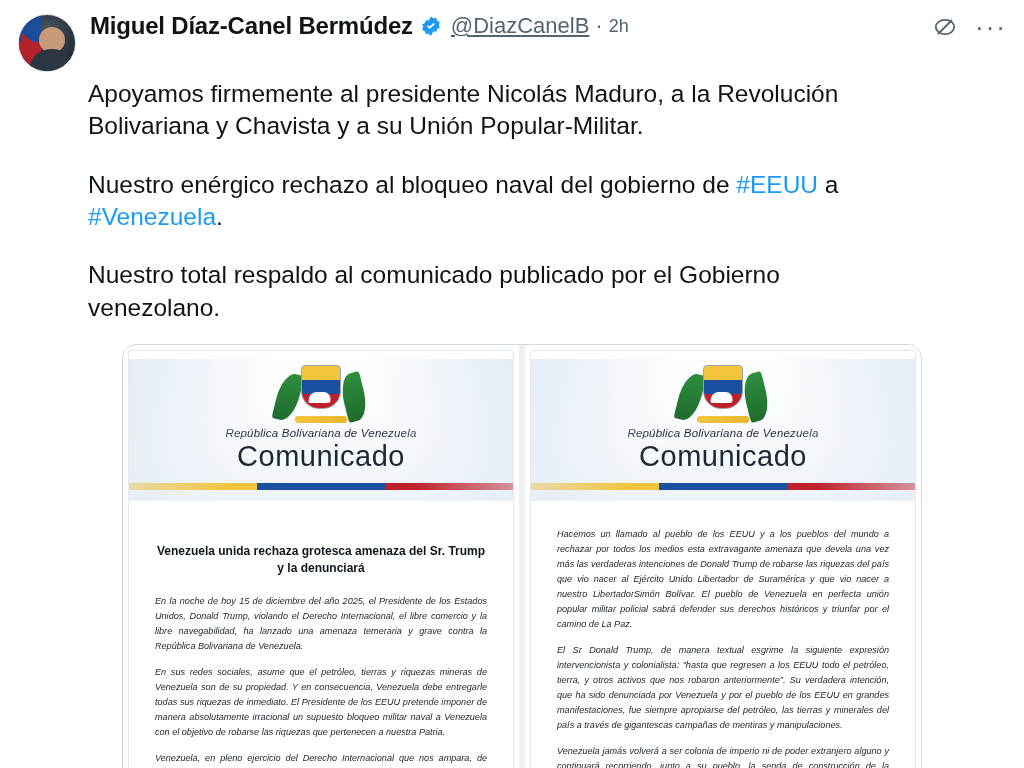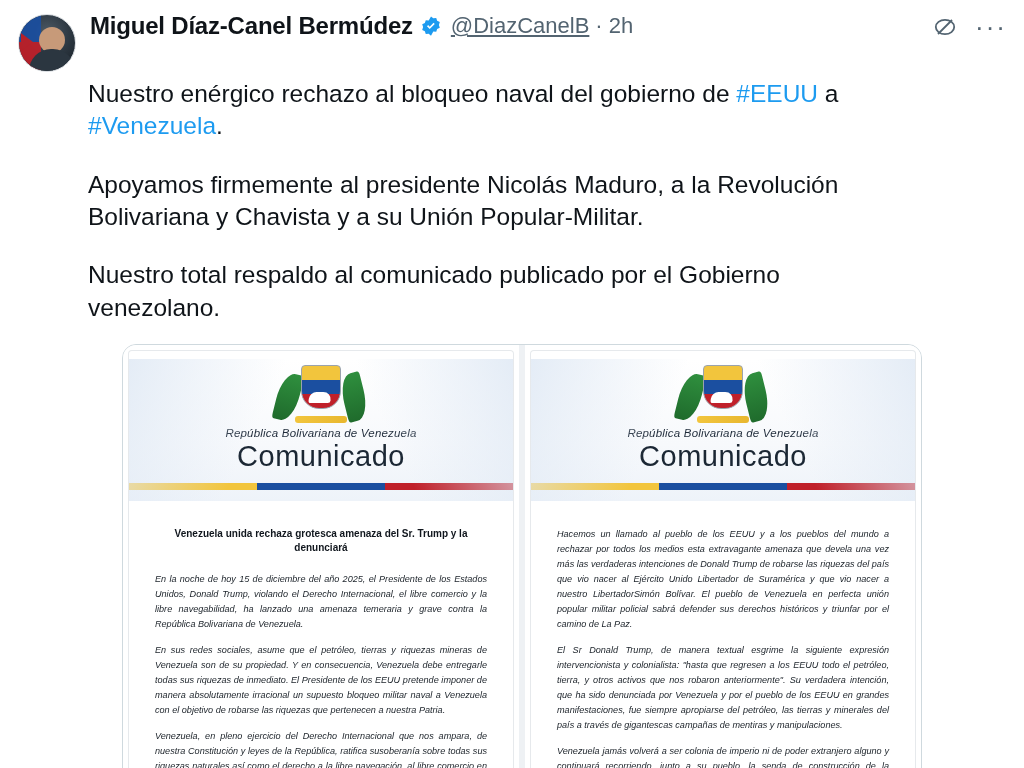--- a/index.html
+++ b/index.html
@@ -94,21 +94,21 @@
     font-size: 22px;
     color: #536471;
     text-decoration: underline;
   }
   .dot-sep {
     margin: 0 6px;
     font-size: 22px;
     color: #536471;
   }
   .timestamp {
-    font-size: 22px;
+    font-size: 18px;
     color: #536471;
   }
   .actions {
     position: absolute;
     top: 14px;
     right: 20px;
     display: flex;
     align-items: center;
     gap: 20px;
     color: #536471;
@@ -253,25 +253,25 @@
   .tricolor i.y { background: #f2c53d; }
   .tricolor i.b { background: #1b4fa0; }
   .tricolor i.r { background: #c0202a; }
 
   .doc-body {
     padding: 26px 26px 0 26px;
     box-sizing: border-box;
   }
   .doc-heading {
     text-align: center;
-    font-size: 10px;
+    font-size: 12px;
     font-weight: bold;
     line-height: 1.45;
     color: #10161d;
-    margin: 0 0 16px 0;
+    margin: 16px 0 16px 0;
   }
   .doc-p {
     font-size: 9.1px;
     line-height: 1.65;
     color: #1b2229;
     text-align: justify;
     margin: 0 0 11px 0;
     font-style: italic;
   }
 </style>
@@ -309,22 +309,22 @@
         <ellipse cx="12" cy="12" rx="9.2" ry="7.2" fill="none" stroke="#536471" stroke-width="1.8"></ellipse>
         <line x1="5" y1="19" x2="19" y2="5" stroke="#536471" stroke-width="1.8"></line>
       </svg>
     </div>
     <div class="icon-btn">
       <span class="more-dots">···</span>
     </div>
   </div>
 
   <div class="tweet-body">
+    <p>Apoyamos firmemente al presidente Nicolás Maduro, a la Revolución Bolivariana y Chavista y a su Unión Popular-Militar.</p>
     <p><span>Nuestro enérgico rechazo al bloqueo naval del gobierno de </span><a class="link" href="#">#EEUU</a><span> a </span><a class="link" href="#">#Venezuela</a><span>.</span></p>
-    <p>Apoyamos firmemente al presidente Nicolás Maduro, a la Revolución Bolivariana y Chavista y a su Unión Popular-Militar.</p>
     <p>Nuestro total respaldo al comunicado publicado por el Gobierno venezolano.</p>
   </div>
 
   <div class="media">
 
     <div class="doc">
       <div class="doc-inner">
         <div class="doc-head">
           <div class="coat">
             <div class="leaf-l"></div>

